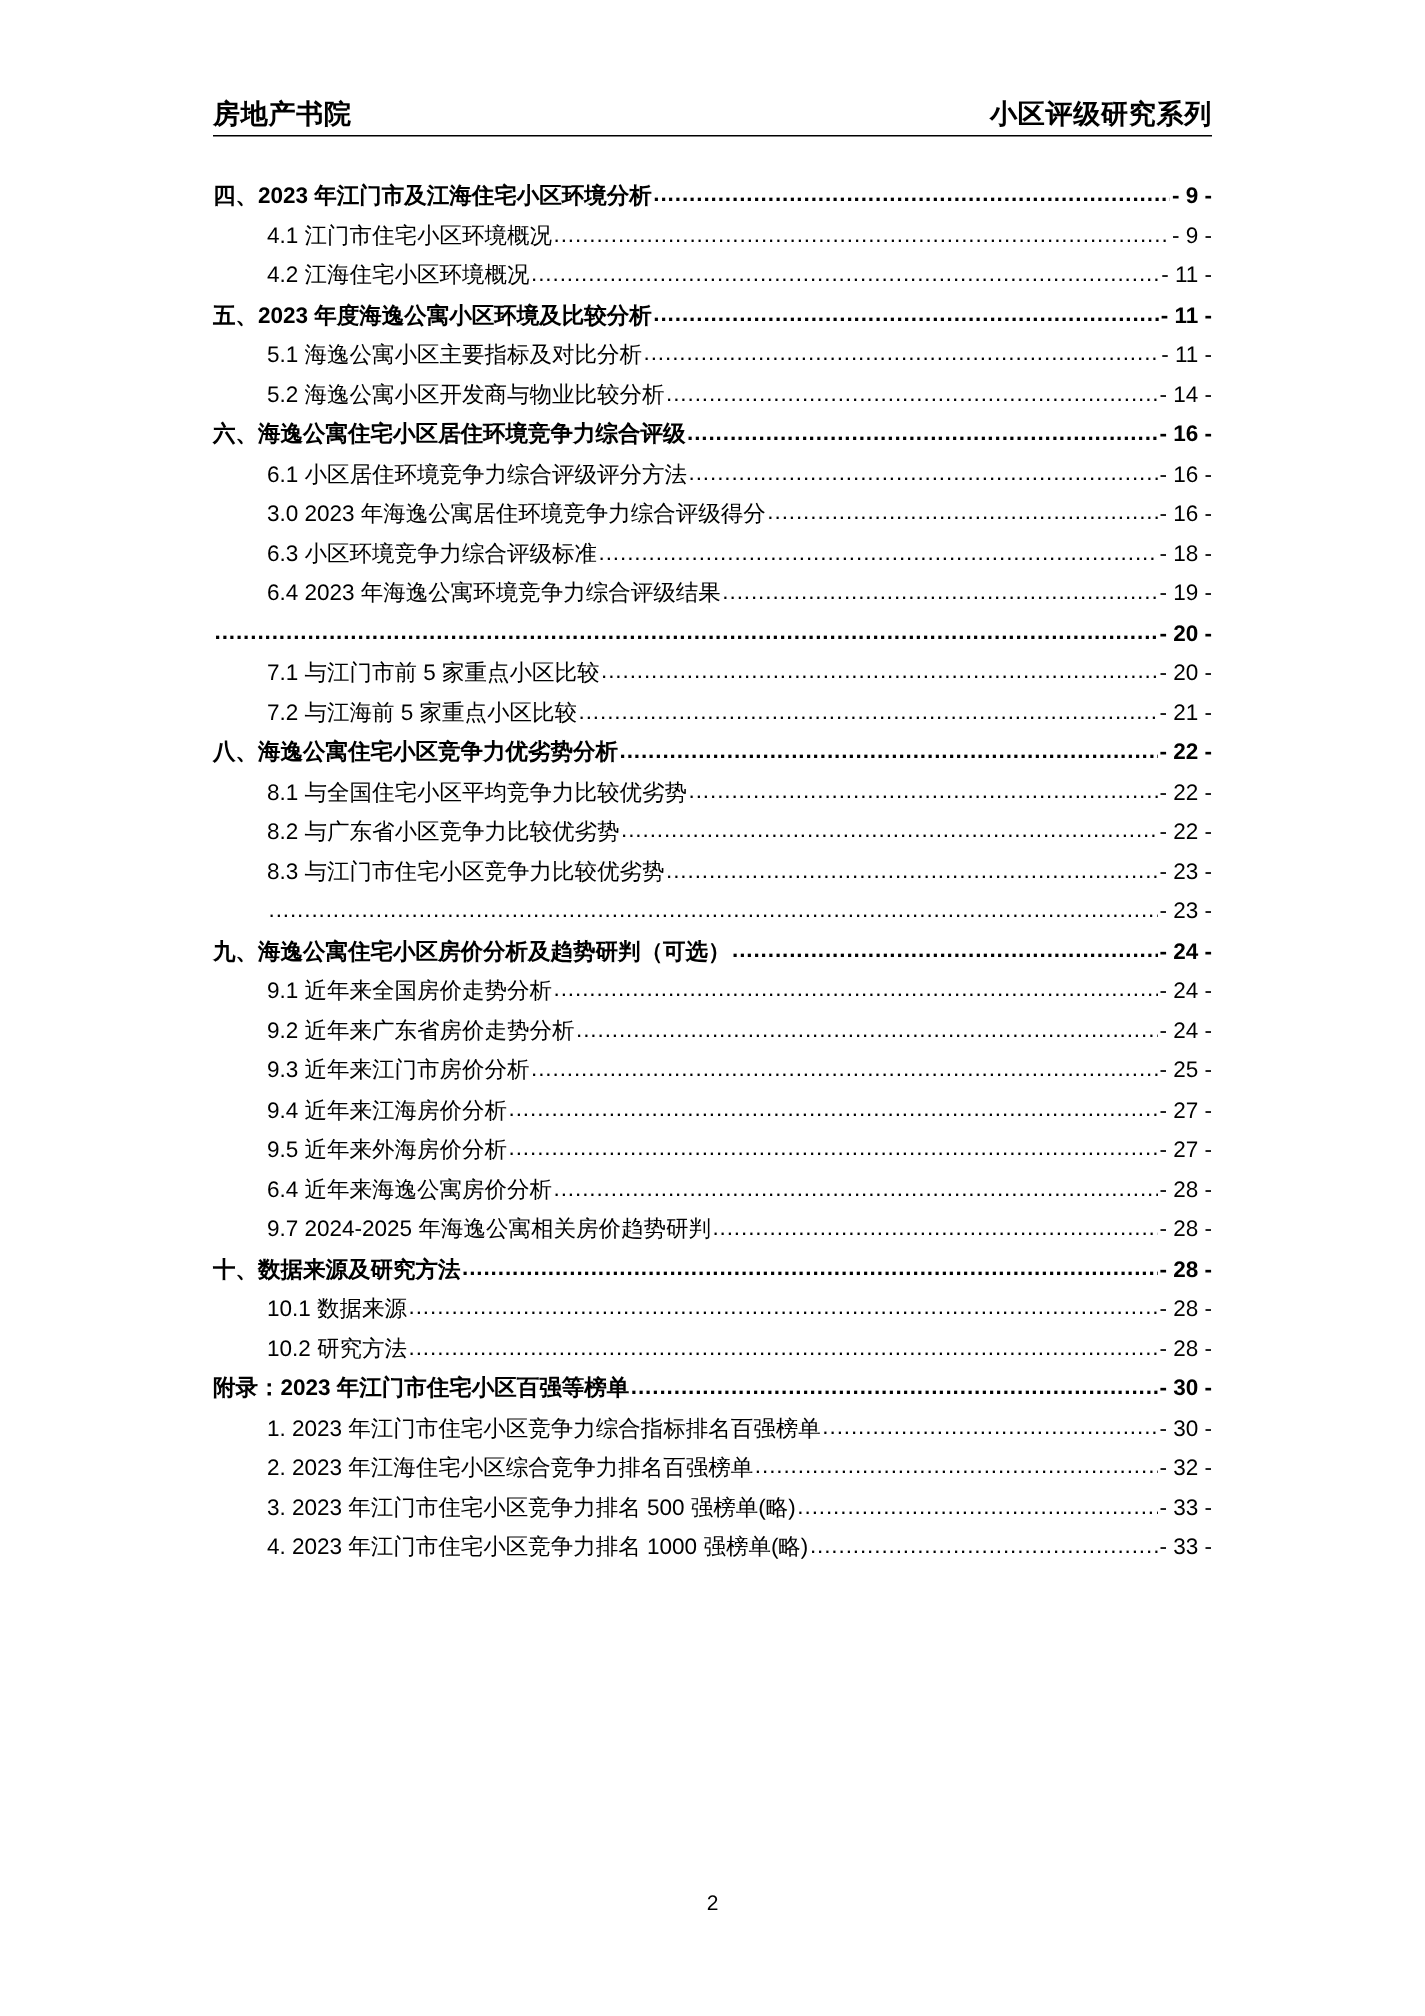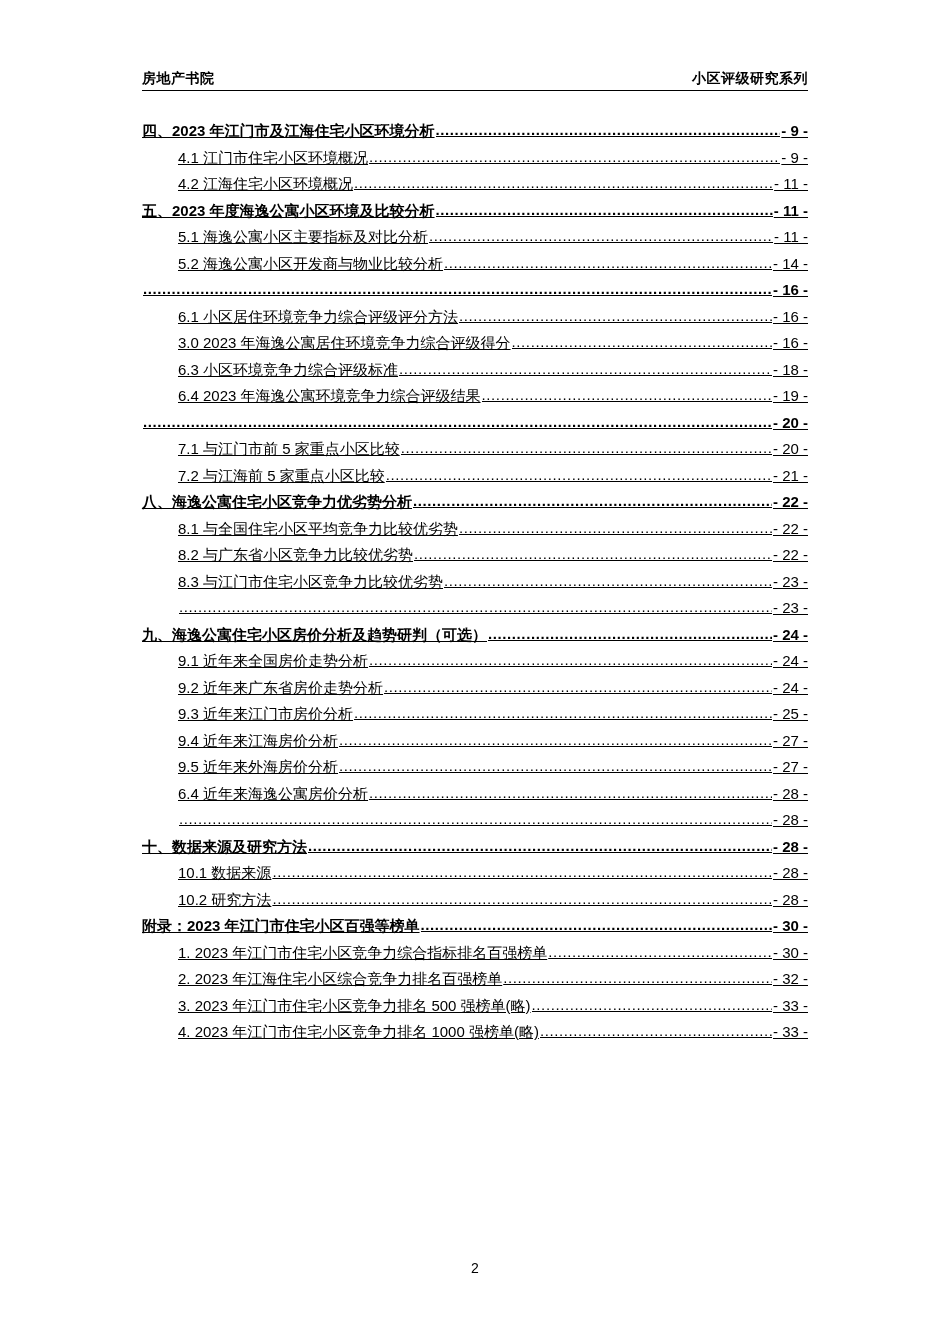--- a/index.html
+++ b/index.html
@@ -25,21 +25,21 @@
   
   .header {
     position: absolute;
     top: 62px;
     left: 142px;
     right: 142px;
     height: 26px;
     display: flex;
     justify-content: space-between;
     align-items: flex-end;
-    font-size: 14px;
+    font-size: 18px;
     font-family: "Liberation Sans", sans-serif;
     font-weight: bold;
     letter-spacing: 0.5px;
   }
   .header-rule {
     position: absolute;
     top: 90px;
     left: 142px;
     right: 142px;
     border-bottom: 1px solid #000;
@@ -52,21 +52,20 @@
     left: 142px;
     right: 142px;
   }
   .toc-row {
     display: flex;
     align-items: flex-start;
     font-size: 15px;
     line-height: 26.5px;
     white-space: nowrap;
     font-family: "Liberation Sans", sans-serif;
-    text-decoration: underline;
   }
   .toc-row.lvl1 {
     font-weight: bold;
     padding-left: 0;
   }
   .toc-row.lvl2 {
     font-weight: normal;
     padding-left: 36px;
   }
   .toc-label {
@@ -135,20 +134,21 @@
         <span class="toc-label">5.1  海逸公寓小区主要指标及对比分析</span>
         <span class="toc-dots">..........................................................................................................................................................</span>
         <span class="toc-page">- 11 -</span>
       </div>
       <div class="toc-row lvl2">
         <span class="toc-label">5.2  海逸公寓小区开发商与物业比较分析</span>
         <span class="toc-dots">..........................................................................................................................................................</span>
         <span class="toc-page">- 14 -</span>
       </div>
       <div class="toc-row lvl1">
+        <span class="toc-label">六、海逸公寓住宅小区居住环境竞争力综合评级</span>
         <span class="toc-dots">..........................................................................................................................................................</span>
         <span class="toc-page">- 16 -</span>
       </div>
       <div class="toc-row lvl2">
         <span class="toc-label">6.1  小区居住环境竞争力综合评级评分方法</span>
         <span class="toc-dots">..........................................................................................................................................................</span>
         <span class="toc-page">- 16 -</span>
       </div>
       <div class="toc-row lvl2">
         <span class="toc-label">3.0 2023 年海逸公寓居住环境竞争力综合评级得分</span>
@@ -232,20 +232,21 @@
         <span class="toc-label">9.5  近年来外海房价分析</span>
         <span class="toc-dots">..........................................................................................................................................................</span>
         <span class="toc-page">- 27 -</span>
       </div>
       <div class="toc-row lvl2">
         <span class="toc-label">6.4  近年来海逸公寓房价分析</span>
         <span class="toc-dots">..........................................................................................................................................................</span>
         <span class="toc-page">- 28 -</span>
       </div>
       <div class="toc-row lvl2">
+        <span class="toc-label">9.7  2024-2025 年海逸公寓相关房价趋势研判</span>
         <span class="toc-dots">..........................................................................................................................................................</span>
         <span class="toc-page">- 28 -</span>
       </div>
       <div class="toc-row lvl1">
         <span class="toc-label">十、数据来源及研究方法</span>
         <span class="toc-dots">..........................................................................................................................................................</span>
         <span class="toc-page">- 28 -</span>
       </div>
       <div class="toc-row lvl2">
         <span class="toc-label">10.1  数据来源</span>

